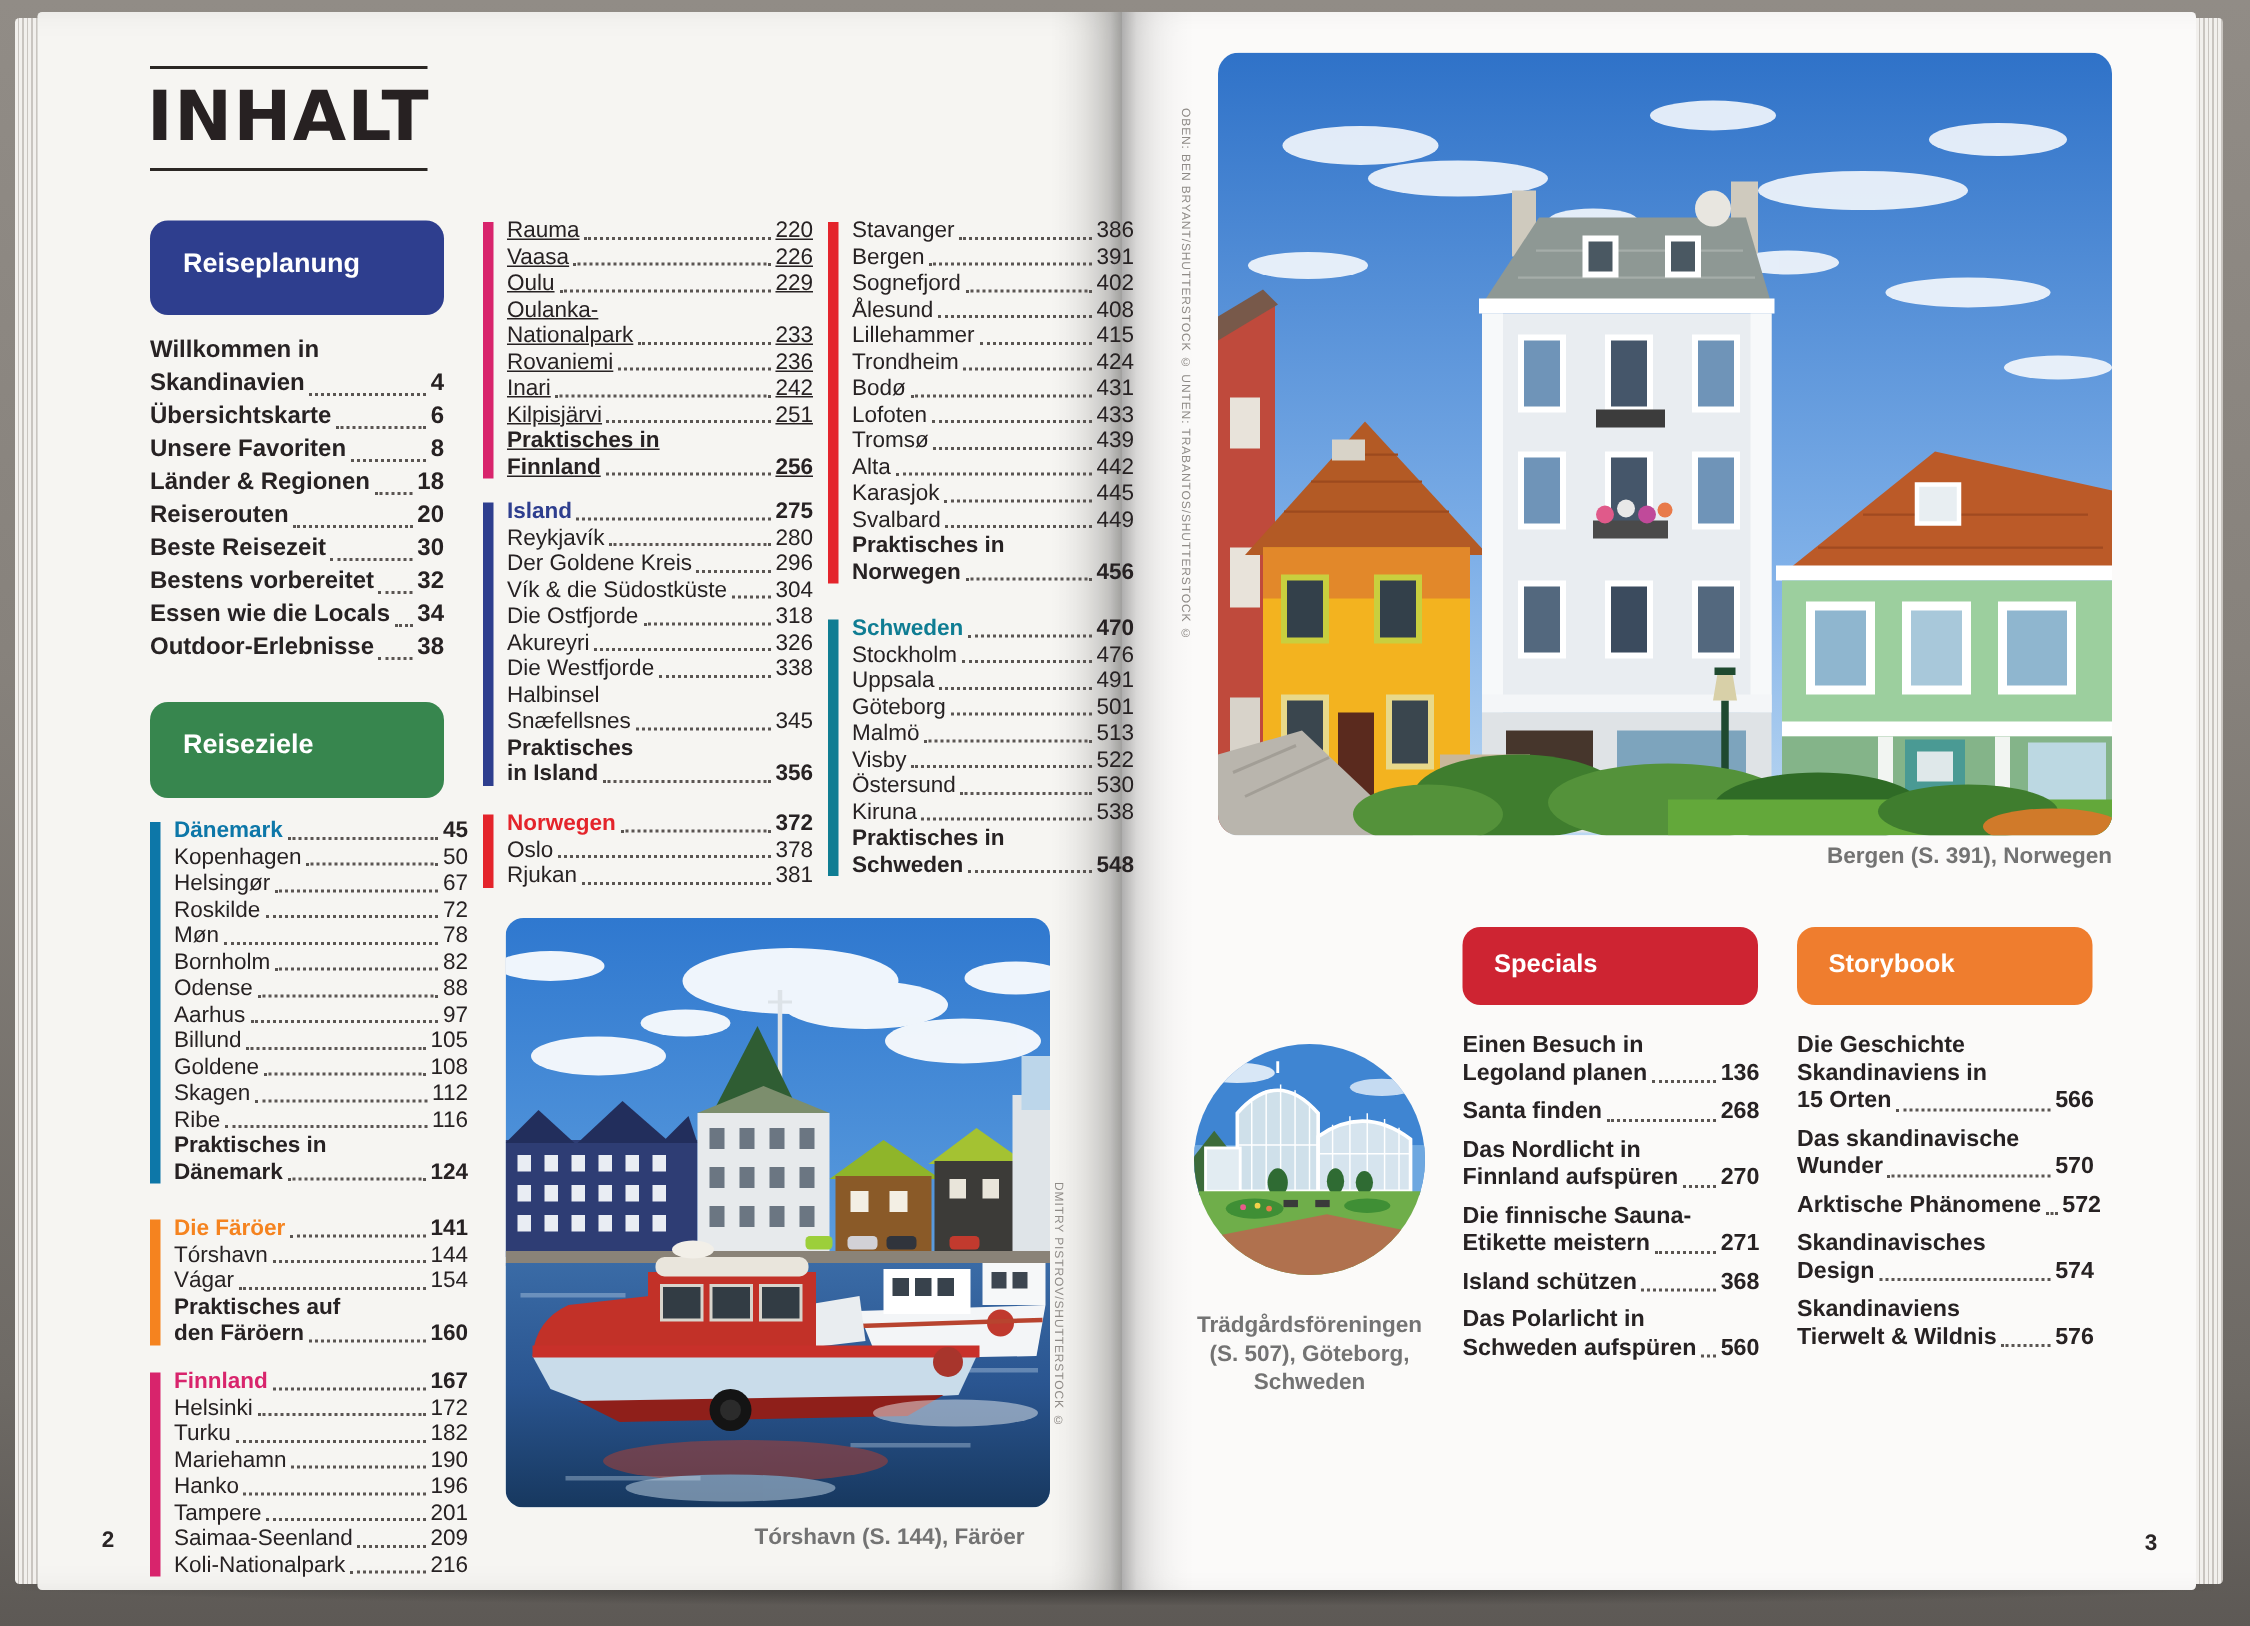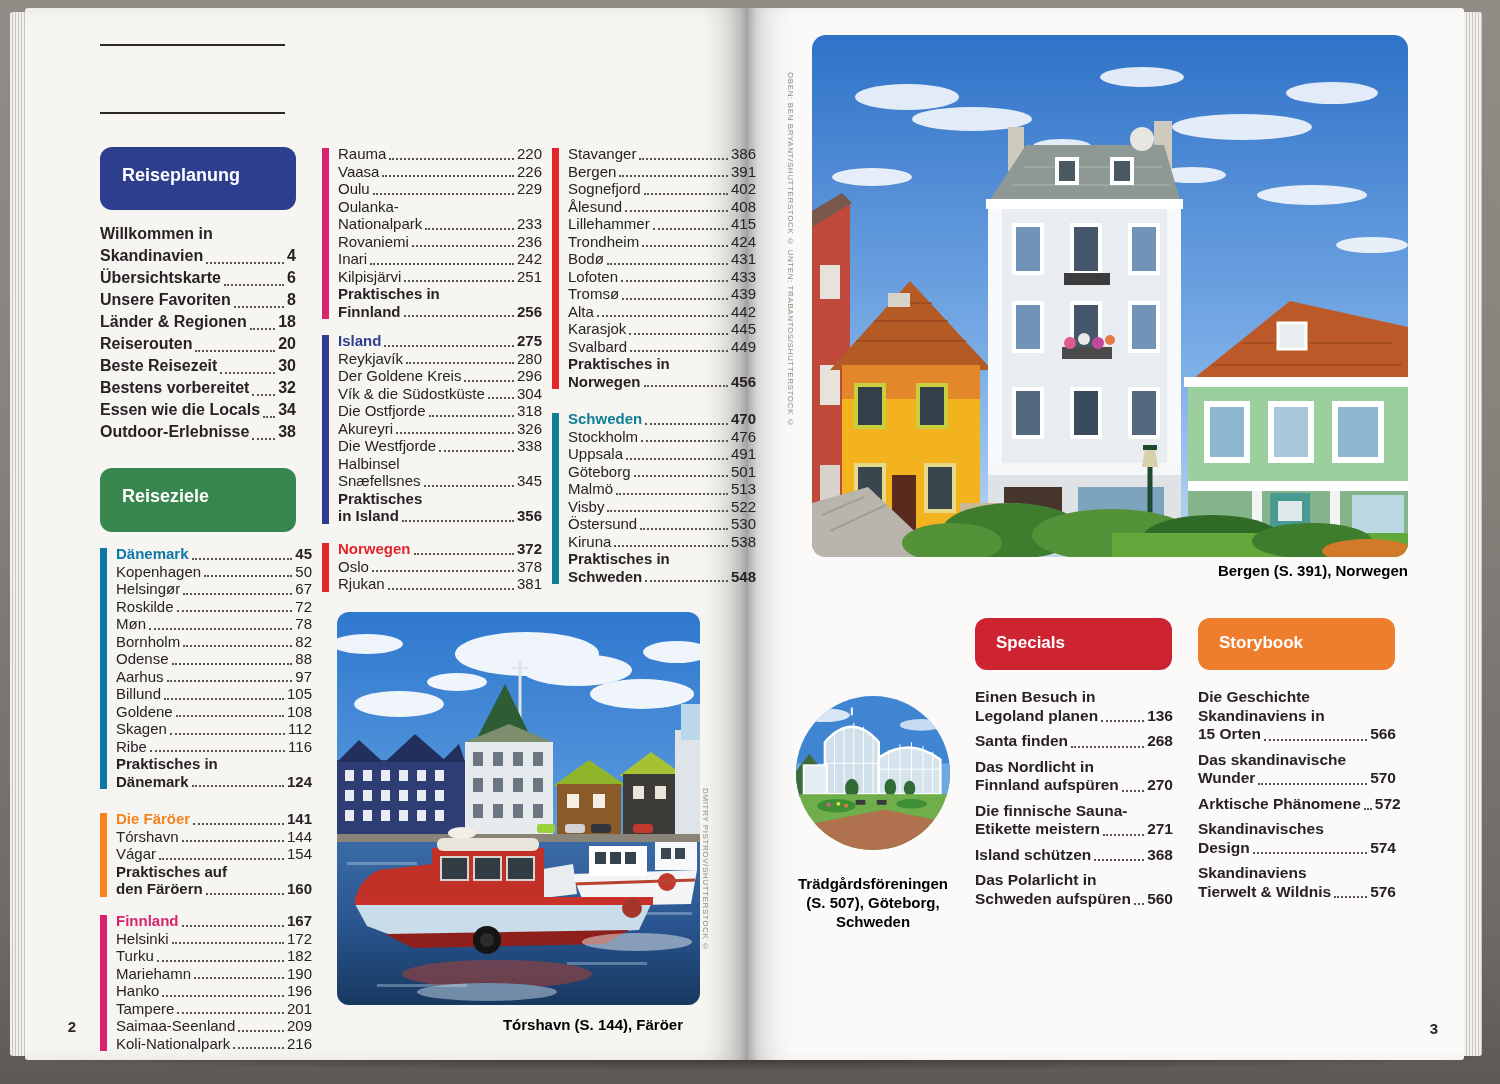--- a/index.html
+++ b/index.html
@@ -51,38 +51,39 @@
   .toc-label{white-space:nowrap;}
   .leader{flex:1 1 auto;min-width:8px;border-bottom:2px dotted #5a5552;margin:0 3px 3px 3px;}
   .toc-page{white-space:nowrap;}
   .entry.heading .toc-label{color:var(--accent,#333);font-weight:700;}
   .entry.heading .toc-page{font-weight:600;}
   .entry.bold .toc-label,.entry.bold .toc-page{font-weight:700;}
 
   
   .photo{position:absolute;overflow:hidden;}
   .photo svg{display:block;width:100%;height:100%;}
-  .caption{position:absolute;font-size:15px;font-weight:700;color:#000000;}
+  .caption{position:absolute;font-size:15px;font-weight:700;color:#737373;}
   .credit-v{position:absolute;writing-mode:vertical-rl;font-size:8px;letter-spacing:.6px;
     color:#8f8b87;white-space:nowrap;}
   .pagenum{position:absolute;font-size:15px;font-weight:700;color:#2a2526;}
 </style>
 </head>
 <body>
 
 <div id="canvas">
 
   <div class="edge-fan left"></div>
   <div class="edge-fan right"></div>
   <div class="book-shadow"></div>
   <div class="page left"></div>
   <div class="page right"></div>
   <div class="spine"></div>
 
   <div class="rule" style="left:100px;top:44px;width:185px;"></div>
+  <div class="inhalt-title">INHALT</div>
   <div class="rule" style="left:100px;top:112px;width:185px;"></div>
 
   <div class="badge big" style="left: 100px; top: 147px; background: rgb(46, 62, 142);">
     <span>Reiseplanung</span>
   </div>
 
   <div class="plan-list" style="left:100px;top:223px;width:196px;text-align:center;">
       <div class="entry">
         <div class="toc-row">
           <span class="toc-label">Willkommen in</span>
@@ -338,21 +339,21 @@
       </div>
       <div class="entry">
         <div class="toc-row">
           <span class="toc-label">Koli-Nationalpark</span>
           <span class="leader"></span>
           <span class="toc-page">216</span>
         </div>
       </div>
     </div>
 
-  <div class="toc-block" style="left: 322px; top: 145px; width: 204px; --accent: #d8246c;">
+  <div class="toc-block" style="left: 322px; top: 145px; width: 204px; text-decoration: underline; --accent: #d8246c;">
       <div class="entry">
         <div class="toc-row">
           <span class="toc-label">Rauma</span>
           <span class="leader"></span>
           <span class="toc-page">220</span>
         </div>
       </div>
       <div class="entry">
         <div class="toc-row">
           <span class="toc-label">Vaasa</span>

